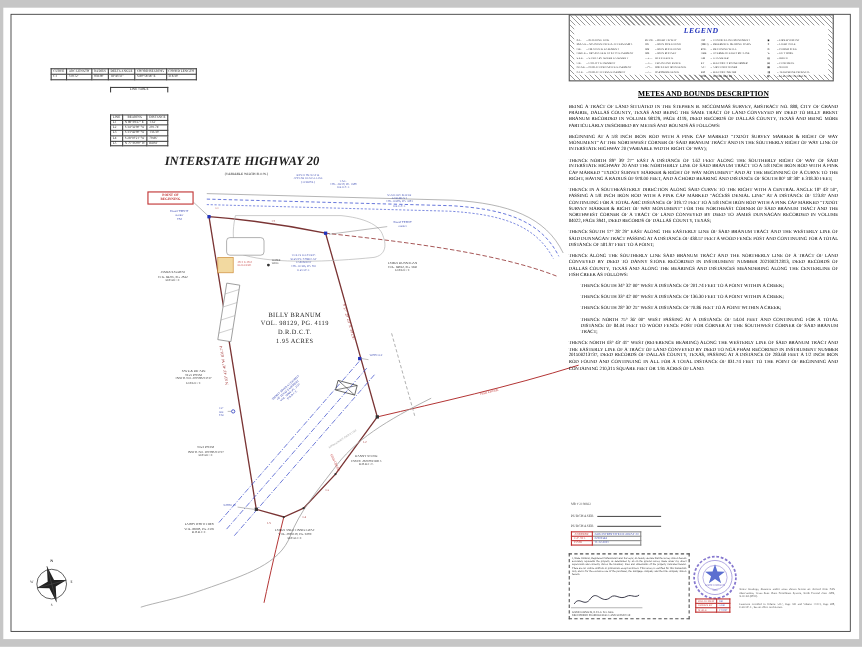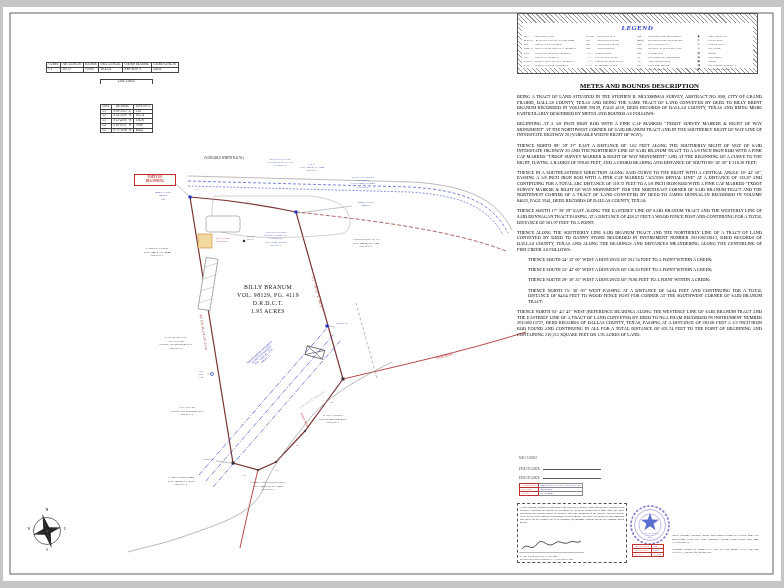--- a/index.html
+++ b/index.html
@@ -209,20 +209,21 @@
         <p>THENCE SOUTH 17° 28' 29" EAST ALONG THE EASTERLY LINE OF SAID BRANUM TRACT AND THE WESTERLY LINE OF SAID DUNNAGAN TRACT PASSING AT A DISTANCE OF 438.57 FEET A WOOD FENCE POST AND CONTINUING FOR A TOTAL DISTANCE OF 581.97 FEET TO A POINT;</p>
         <p>THENCE ALONG THE SOUTHERLY LINE SAID BRANUM TRACT AND THE NORTHERLY LINE OF A TRACT OF LAND CONVEYED BY DEED TO DANNY STONE RECORDED IN INSTRUMENT NUMBER 202100212813, DEED RECORDS OF DALLAS COUNTY, TEXAS AND ALONG THE BEARINGS AND DISTANCES MEANDERING ALONG THE CENTERLINE OF FISH CREEK AS FOLLOWS:</p>
         <p class="indent">THENCE SOUTH 34° 32' 00" WEST A DISTANCE OF 201.74 FEET TO A POINT WITHIN A CREEK;</p>
         <p class="indent">THENCE SOUTH 33° 42' 00" WEST A DISTANCE OF 136.30 FEET TO A POINT WITHIN A CREEK;</p>
         <p class="indent">THENCE SOUTH 28° 30' 25" WEST A DISTANCE OF 70.86 FEET TO A POINT WITHIN A CREEK;</p>
         <p class="indent">THENCE NORTH 75° 36' 00" WEST PASSING AT A DISTANCE OF 54.04 FEET AND CONTINUING FOR A TOTAL DISTANCE OF 84.04 FEET TO WOOD FENCE POST FOR CORNER AT THE SOUTHWEST CORNER OF SAID BRANUM TRACT;</p>
         <p>THENCE NORTH 03° 43' 41" WEST (REFERENCE BEARING) ALONG THE WESTERLY LINE OF SAID BRANUM TRACT AND THE EASTERLY LINE OF A TRACT OF LAND CONVEYED BY DEED TO NGA PHAM RECORDED IN INSTRUMENT NUMBER 201500213737, DEED RECORDS OF DALLAS COUNTY, TEXAS, PASSING AT A DISTANCE OF 283.68 FEET A 1/2 INCH IRON ROD FOUND AND CONTINUING IN ALL FOR A TOTAL DISTANCE OF 831.74 FEET TO THE POINT OF BEGINNING AND CONTAINING 210,315 SQUARE FEET OR 1.95 ACRES OF LAND.</p>
       </div>
   </div>
 
+  <div class="lbl ctr" style="left:220px;top:147px;transform:translate(-50%,-50%);font-style:italic;font-weight:bold;font-size:11.5px;white-space:nowrap;">INTERSTATE HIGHWAY 20</div>
   <div class="lbl ctr" style="left:224px;top:158px;transform:translate(-50%,-50%);font-size:3.2px;white-space:nowrap;">(VARIABLE WIDTH R.O.W.)</div>
 
   <div class="lbl red ctr" style="left:134px;top:174px;width:40px;border:0.6px solid #c03030;font-size:3.1px;font-weight:bold;padding:1px 0;background:#fff;">POINT OF
 BEGINNING</div>
   <div class="lbl blue ctr" style="left:149px;top:191px;width:28px;font-size:2.7px;">Found TXDOT
 marker
 CM</div>
   <div class="lbl blue ctr" style="left:262px;top:158px;width:36px;font-size:2.6px;">RIGHT OF WAY &amp;
 ACCESS DENIAL LINE
 (APPROX.)</div>

